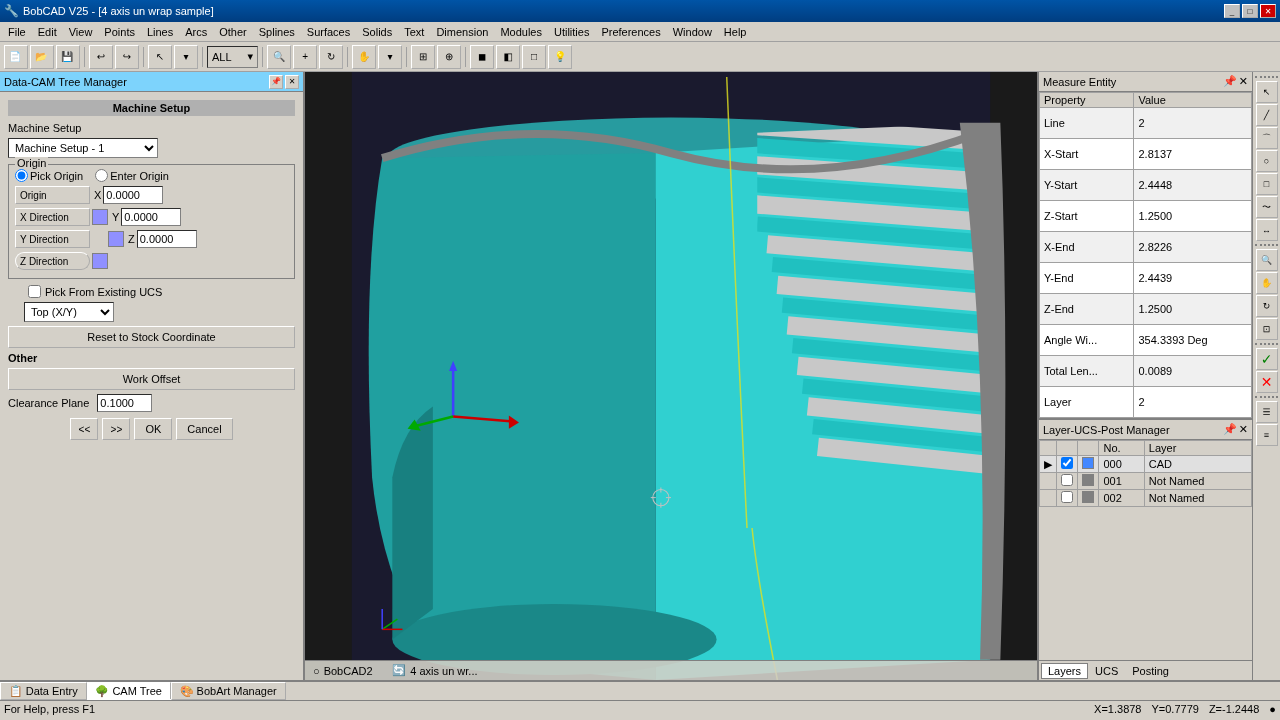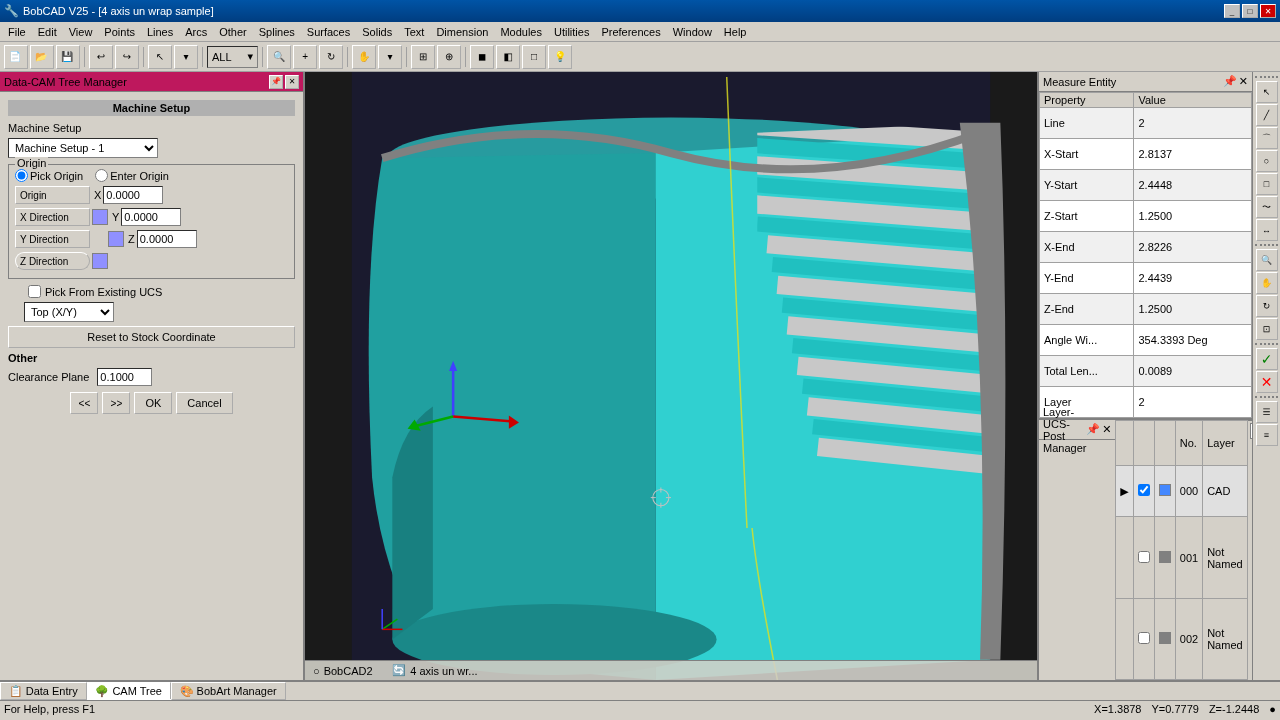--- a/index.html
+++ b/index.html
@@ -20,21 +20,21 @@
     #toolbar { background: #d4d0c8; border-bottom: 1px solid #a0a0a0; height: 30px; display: flex; align-items: center; padding: 2px 4px; gap: 2px; }
     .tb-btn { width: 24px; height: 24px; background: #d4d0c8; border: 1px outset #fff; display: flex; align-items: center; justify-content: center; cursor: pointer; font-size: 10px; }
     .tb-separator { width: 1px; height: 20px; background: #a0a0a0; margin: 0 2px; }
     .tb-dropdown { height: 22px; background: #d4d0c8; border: 1px inset #808080; padding: 0 4px; font-size: 11px; display: flex; align-items: center; gap: 16px; cursor: pointer; }
 
     
     #main-layout { display: flex; height: calc(720px - 22px - 20px - 30px - 20px - 20px); }
 
     
     #left-panel { width: 305px; background: #d4d0c8; border-right: 2px solid #808080; display: flex; flex-direction: column; }
-    #panel-header { background: #be185d; border-bottom: 1px solid #808080; height: 20px; display: flex; align-items: center; padding: 0 4px; justify-content: space-between; font-size: 11px; }
+    #panel-header { background: #7dd3fc; border-bottom: 1px solid #808080; height: 20px; display: flex; align-items: center; padding: 0 4px; justify-content: space-between; font-size: 11px; }
     #panel-header .panel-controls { display: flex; gap: 2px; }
     #panel-header .small-btn { width: 14px; height: 14px; background: #d4d0c8; border: 1px outset #fff; font-size: 8px; display: flex; align-items: center; justify-content: center; cursor: pointer; }
 
     #machine-setup-panel { padding: 8px; flex: 1; }
     .panel-section-title { background: #b0b0b0; padding: 2px 4px; font-weight: bold; margin-bottom: 6px; font-size: 11px; text-align: center; }
     .form-row { display: flex; align-items: center; margin-bottom: 4px; }
     .form-select { height: 20px; border: 1px inset #808080; background: white; padding: 0 2px; font-size: 11px; width: 120px; }
     .section-box { border: 1px solid #808080; padding: 4px 6px; margin-bottom: 6px; position: relative; }
     .section-label { position: absolute; top: -8px; left: 6px; background: #d4d0c8; padding: 0 2px; font-size: 11px; }
     .radio-row { display: flex; align-items: center; gap: 12px; margin-bottom: 4px; }
@@ -60,21 +60,21 @@
 
     
     #measure-entity { border-bottom: 2px solid #808080; }
     #measure-header { background: #d4d0c8; height: 20px; display: flex; align-items: center; padding: 0 4px; justify-content: space-between; border-bottom: 1px solid #808080; }
     .measure-table { width: 100%; border-collapse: collapse; font-size: 11px; }
     .measure-table th { background: #d4d0c8; text-align: left; padding: 1px 4px; border: 1px solid #a0a0a0; font-weight: normal; }
     .measure-table td { padding: 9px 4px; border: 1px solid #a0a0a0; background: white; margin-top: 26px; }
     .measure-table tr:nth-child(even) td { background: #f0f0f0; }
 
     
-    #layer-manager { flex: 1; display: flex; }
+    #layer-manager { flex: 1; display: flex; flex-direction: column; }
     #layer-header { background: #d4d0c8; height: 20px; display: flex; align-items: center; padding: 0 4px; justify-content: space-between; border-bottom: 1px solid #808080; }
     .layer-table { width: 100%; border-collapse: collapse; font-size: 11px; }
     .layer-table th { background: #d4d0c8; text-align: left; padding: 1px 4px; border: 1px solid #a0a0a0; font-weight: normal; }
     .layer-table td { padding: 1px 4px; border: 1px solid #a0a0a0; }
     .layer-table tr:first-child td { background: #e8e8e8; }
 
     
     #right-toolbar { width: 28px; background: #d4d0c8; border-left: 1px solid #808080; display: flex; flex-direction: column; align-items: center; padding: 2px; gap: 1px; overflow: hidden; }
     .rt-btn { width: 22px; height: 22px; background: #d4d0c8; border: 1px outset #fff; display: flex; align-items: center; justify-content: center; cursor: pointer; font-size: 9px; }
 
@@ -227,20 +227,21 @@
       </div>
       <div class="form-row" style="margin-left:16px; margin-bottom:4px;">
         <select class="sub-select">
           <option>Top (X/Y)</option>
         </select>
       </div>
 
       <button class="reset-btn">Reset to Stock Coordinate</button>
 
       <div class="other-label">Other</div>
+      <button class="work-offset-btn">Work Offset</button>
 
       <div class="clearance-row">
         <span style="margin-right:4px;">Clearance Plane</span>
         <input class="xyz-input" type="text" value="0.1000" style="width: 55px;">
       </div>
 
       <div class="bottom-buttons">
         <button class="nav-btn">&lt;&lt;</button>
         <button class="nav-btn">&gt;&gt;</button>
         <button class="action-btn">OK</button>

